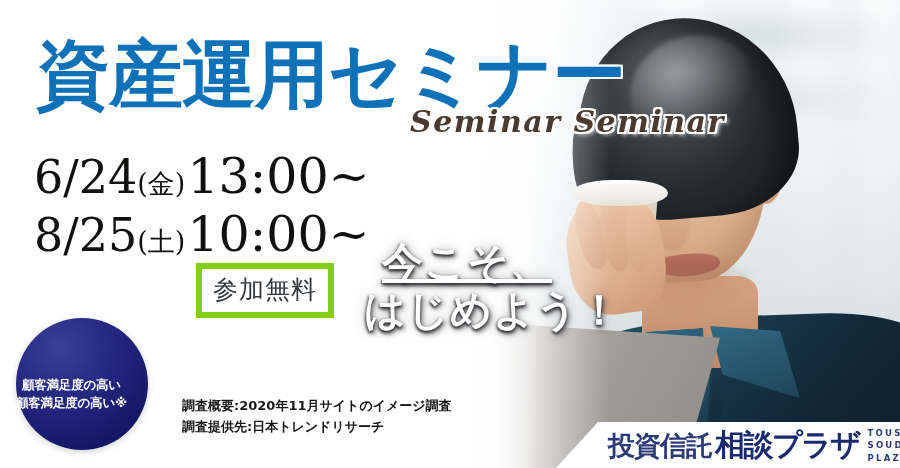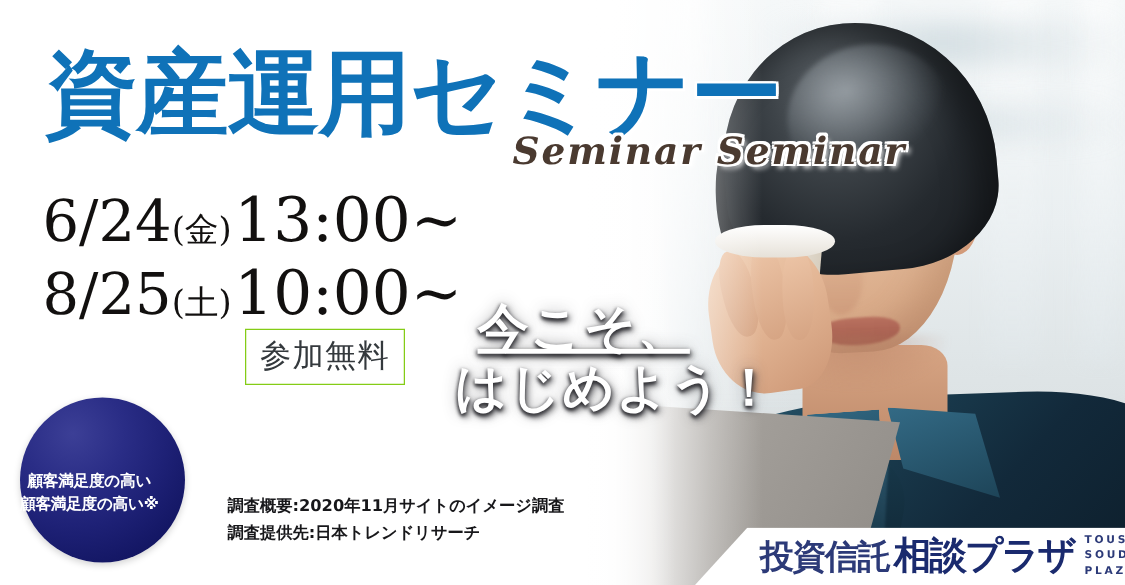--- a/index.html
+++ b/index.html
@@ -357,21 +357,21 @@
   }
   .date-num   { font-size: 46px; letter-spacing: 0px; }
   .date-day   { font-size: 27px; }
   .date-time  { font-size: 49px; letter-spacing: 0px; padding-left: 2px; }
 
   
   .free-box {
     position: absolute;
     left: 196px; top: 263px;
     z-index: 14;
-    border: 1px solid #84cc16;
+    border: 6px solid #84cc16;
     background: #ffffff;
     padding: 4px 11px 6px;
     font-family: "DejaVu Sans", "Liberation Sans", sans-serif;
     font-size: 25px;
     color: #34393d;
     letter-spacing: 1px;
     white-space: nowrap;
   }
 
   

